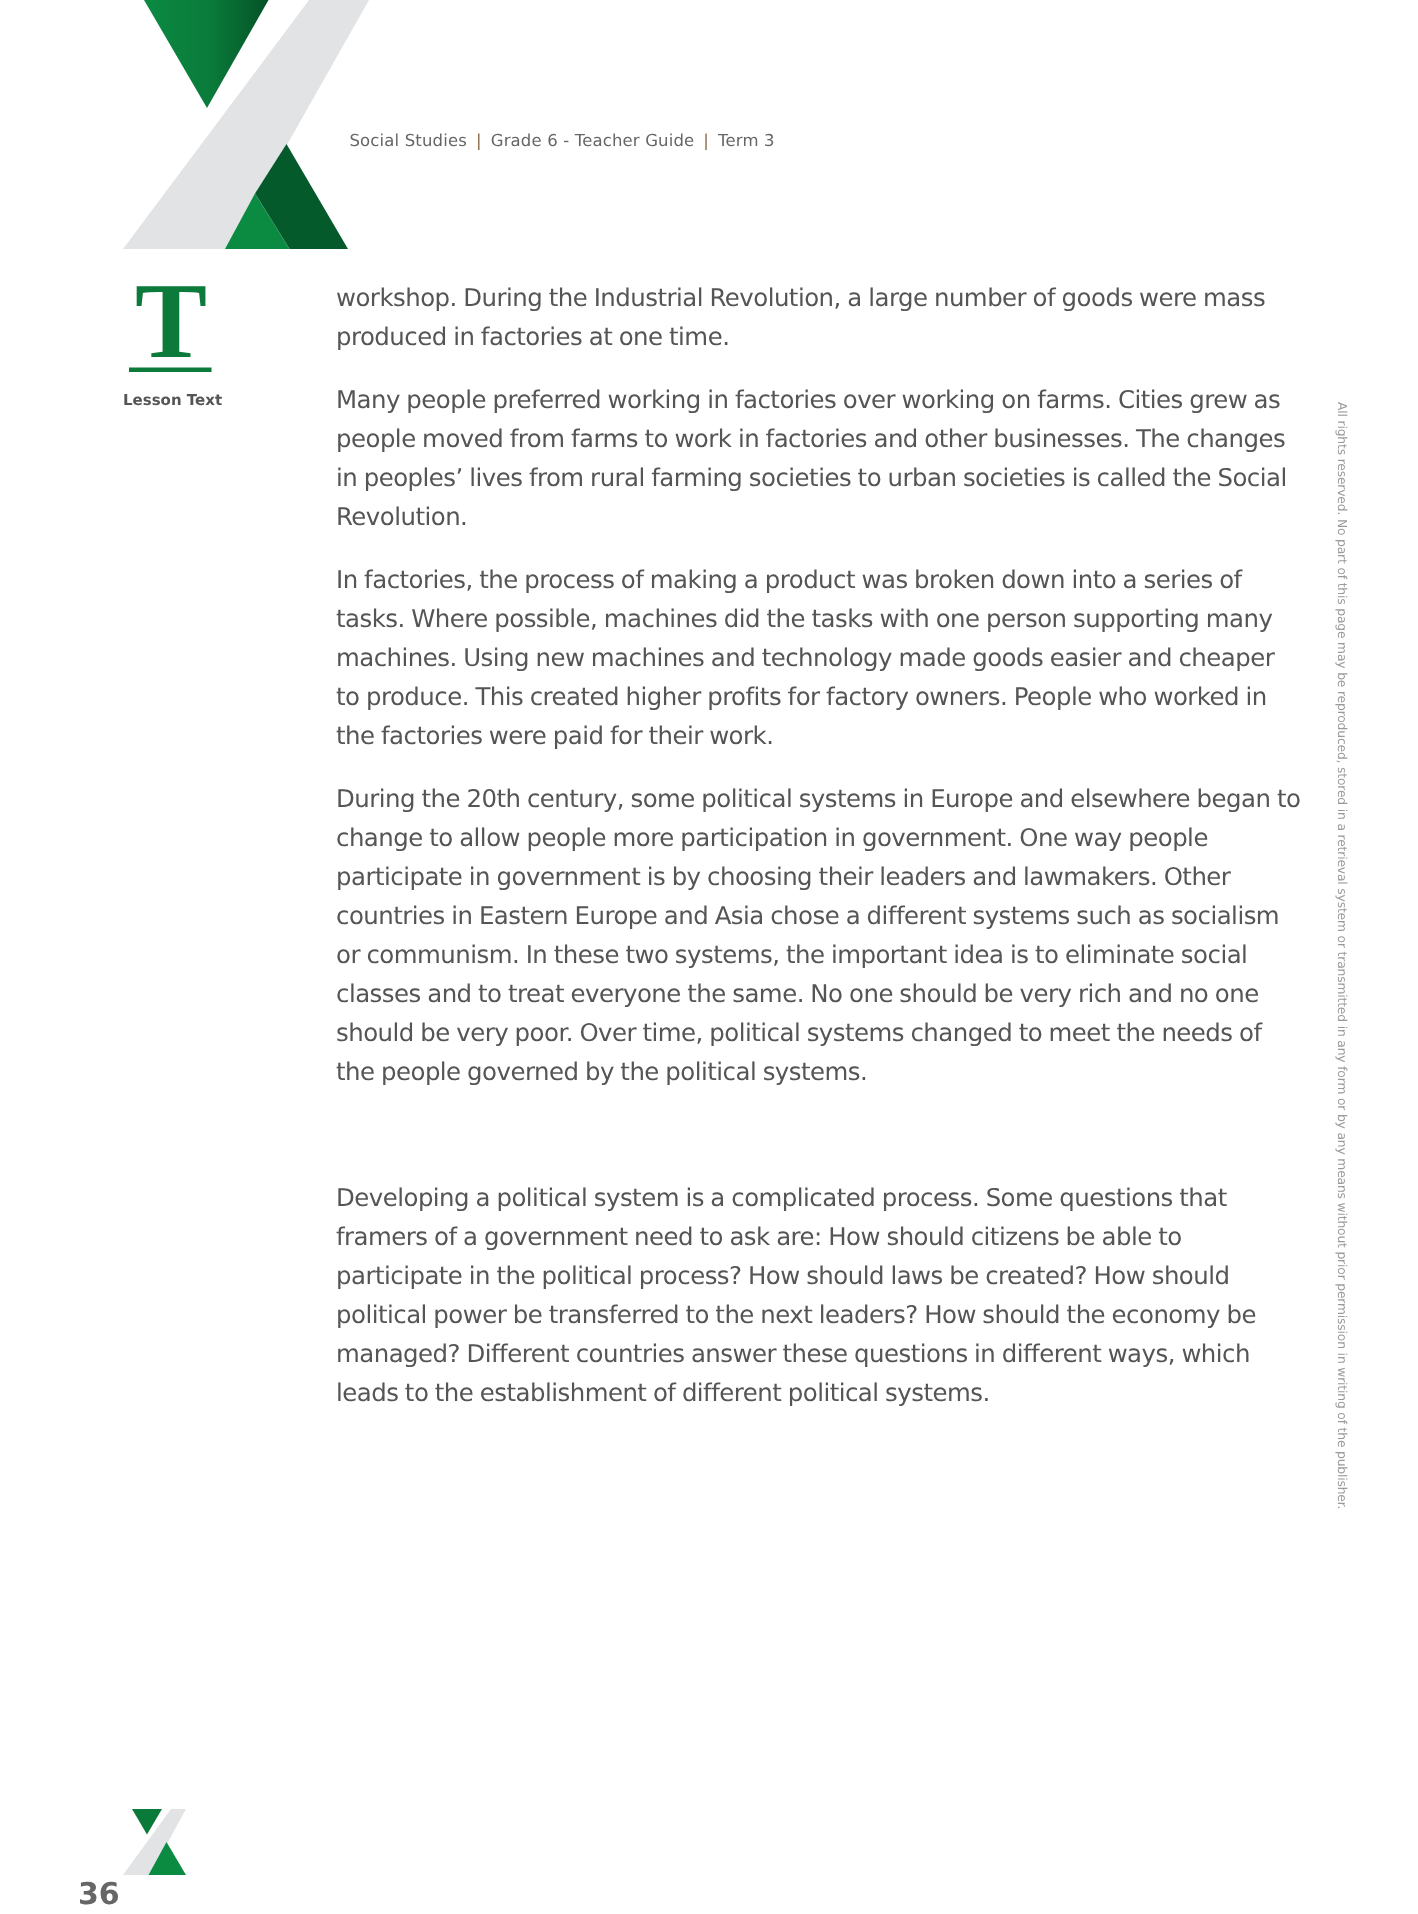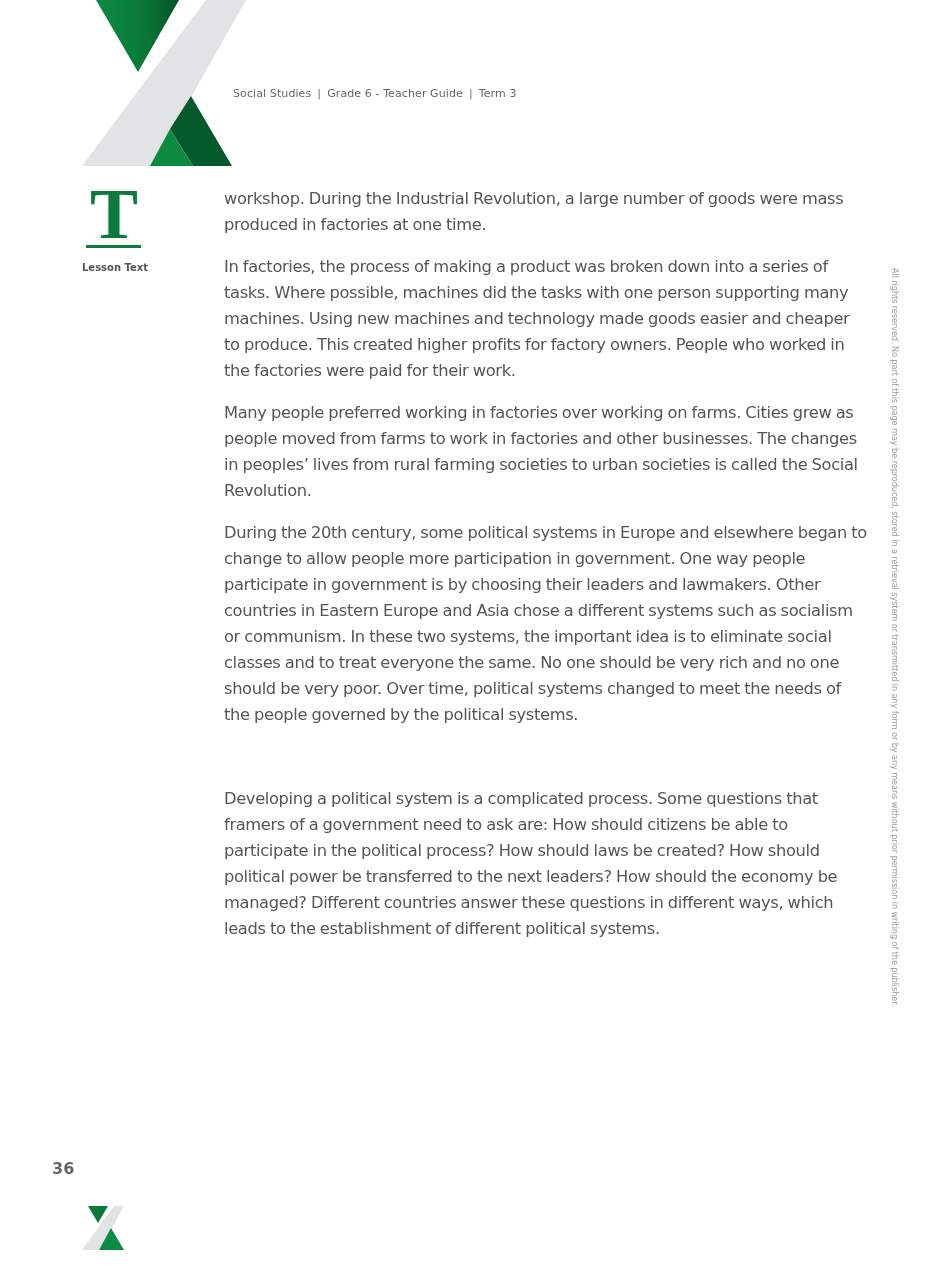--- a/index.html
+++ b/index.html
@@ -15,21 +15,21 @@
     .lesson-badge .t-rule { width: 55px; height: 3px; background: #0b7a3b; margin-left: 4px; margin-top: 0px; }
     .lesson-badge .label { font-family: "DejaVu Sans", sans-serif; font-weight: bold; font-size: 10px;
                            color: #555555; margin-top: 14px; white-space: nowrap; }
     .body-text { position: absolute; left: 224px; top: 186px; width: 644px; }
     .body-text p { margin: 0 0 16px 0; font-family: "DejaVu Sans", sans-serif; font-size: 16.3px;
                    line-height: 26px; color: #555555; letter-spacing: -0.35px; word-spacing: -0.5px; }
     .body-text p.gap { margin-top: 58px; }
     .copyright { position: absolute; left: 884px; top: 268px; width: 16px; height: 740px;
                  writing-mode: vertical-rl; font-size: 8.2px; color: #9a9a9a; white-space: nowrap;
                  letter-spacing: -0.1px; }
-    .page-number { position: absolute; left: 52px; top: 1159px; font-size: 16px; font-weight: bold;
+    .page-number { position: absolute; left: 52px; top: 1250px; font-size: 20px; font-weight: bold;
                    color: #666666; }
     .logo-bottom { position: absolute; left: 82px; top: 1206px; width: 46px; height: 44px; }
   </style>
 </head>
 <body>
 
 <svg class="logo-top" viewBox="0 0 170 168">
   <defs>
     <linearGradient id="gTop" x1="0" y1="0" x2="1" y2="0">
       <stop offset="0" stop-color="#0b8a42"></stop>
@@ -48,22 +48,22 @@
 </div>
 
 <div class="lesson-badge">
   <div class="t-glyph">T</div>
   <div class="t-rule"></div>
   <div class="label">Lesson Text</div>
 </div>
 
 <div class="body-text">
   <p>workshop. During the Industrial Revolution,  a large number of goods were mass produced in factories at one time.</p>
+  <p>Many people preferred working in factories over working on farms. Cities grew as people moved from farms to work in factories and other businesses. The changes in peoples’ lives from rural farming societies to urban societies is called the Social Revolution.</p>
   <p>In factories, the process of making a product was broken down into a series of tasks. Where possible, machines did the tasks with one person supporting many machines.  Using new machines and technology made goods easier and cheaper to produce. This created higher profits for factory owners. People who worked in the factories were paid for their work.</p>
-  <p>Many people preferred working in factories over working on farms. Cities grew as people moved from farms to work in factories and other businesses. The changes in peoples’ lives from rural farming societies to urban societies is called the Social Revolution.</p>
   <p>During the 20th century, some political systems in Europe and elsewhere began to change to allow people more participation in government. One way people participate in government is by choosing their leaders and lawmakers. Other countries in Eastern Europe and Asia chose a different systems such as socialism or communism. In these two systems, the important idea is to eliminate social classes and to treat everyone the same. No one should be very rich and no one should be very poor. Over time, political systems changed to meet the needs of the people governed by the political systems.</p>
   <p class="gap">Developing a political system is a complicated process. Some questions that framers of a government need to ask are: How should citizens be able to participate in the political process? How should laws be created? How should political power be transferred to the next leaders? How should the economy be managed? Different countries answer these questions in different ways, which leads to the establishment of different political systems.</p>
 </div>
 
 <div class="copyright">All rights reserved. No part of this page may be reproduced, stored in a retrieval system or transmitted in any form or by any means without prior permission in writing of the publisher.</div>
 
 <div class="page-number">36</div>
 <svg class="logo-bottom" viewBox="0 0 46 44">
   <polygon points="6,0 26,0 16,17" fill="#0a7a3a"></polygon>
   <polygon points="32,0 42,0 18,44 0,44" fill="#e2e3e4"></polygon>

